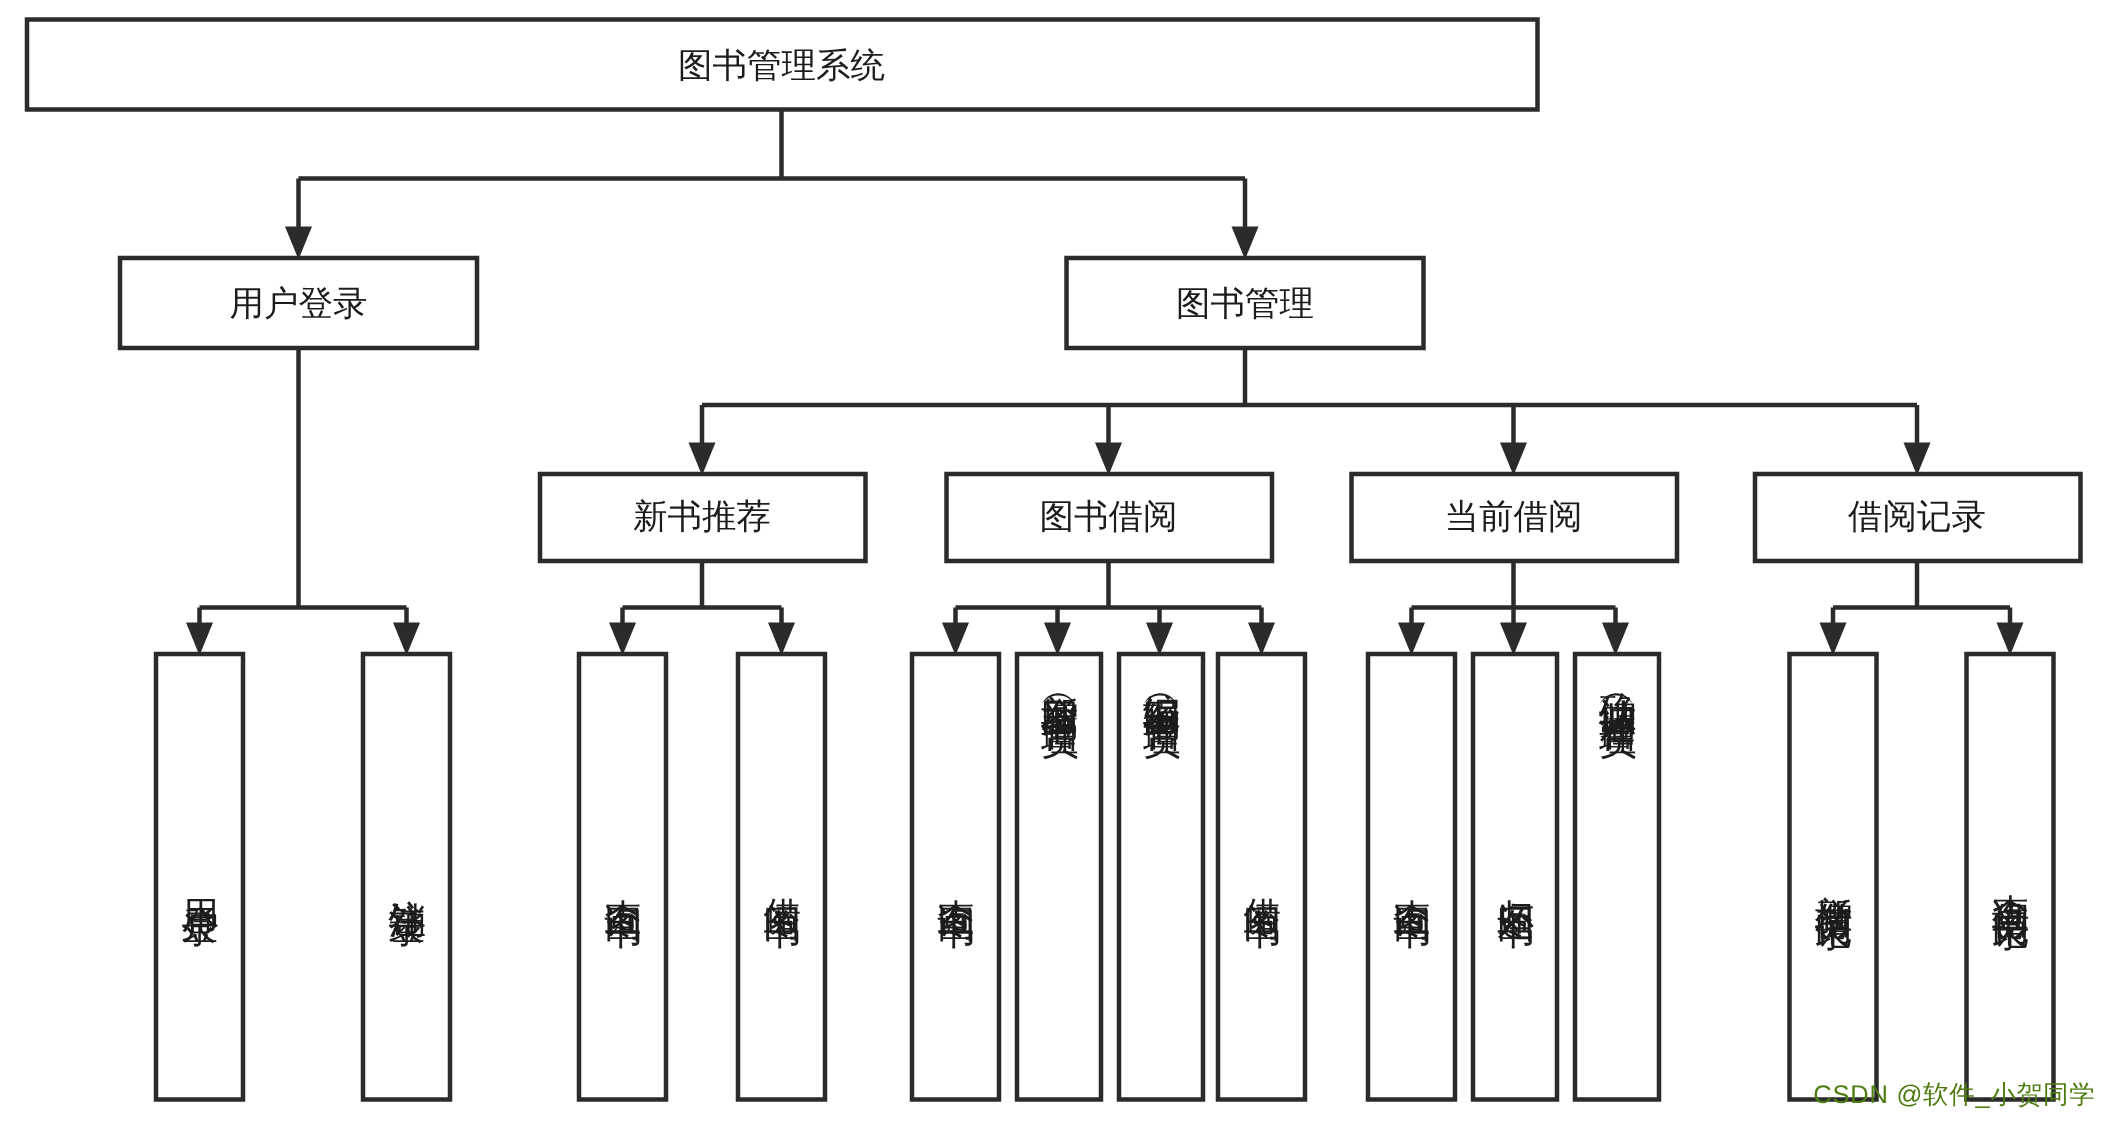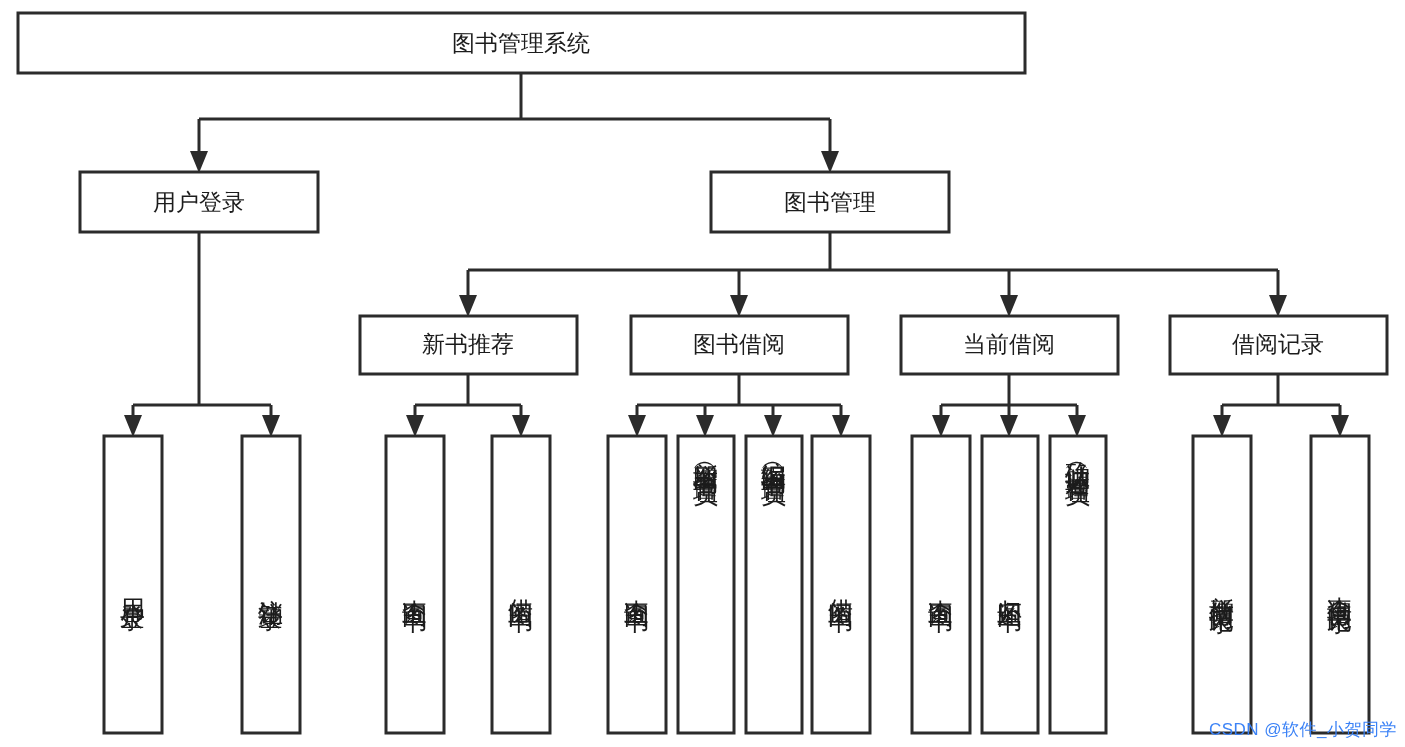--- a/index.html
+++ b/index.html
@@ -65,21 +65,21 @@
     letter-spacing: 3px;
     color: #1c1c1c;
     white-space: nowrap;
   }
   #watermark {
     position: absolute;
     right: 8px;
     bottom: 6px;
     font-family: "Liberation Sans", "DejaVu Sans", sans-serif;
     font-size: 17px;
-    color: #3b82f6;
+    color: #4d7c0f;
     letter-spacing: 0.5px;
     white-space: nowrap;
   }
 </style>
 </head>
 <body>
 
 <div id="diagram-root">
 
   <svg id="tree-svg" viewBox="0 0 1405 747" xmlns="http://www.w3.org/2000/svg">

